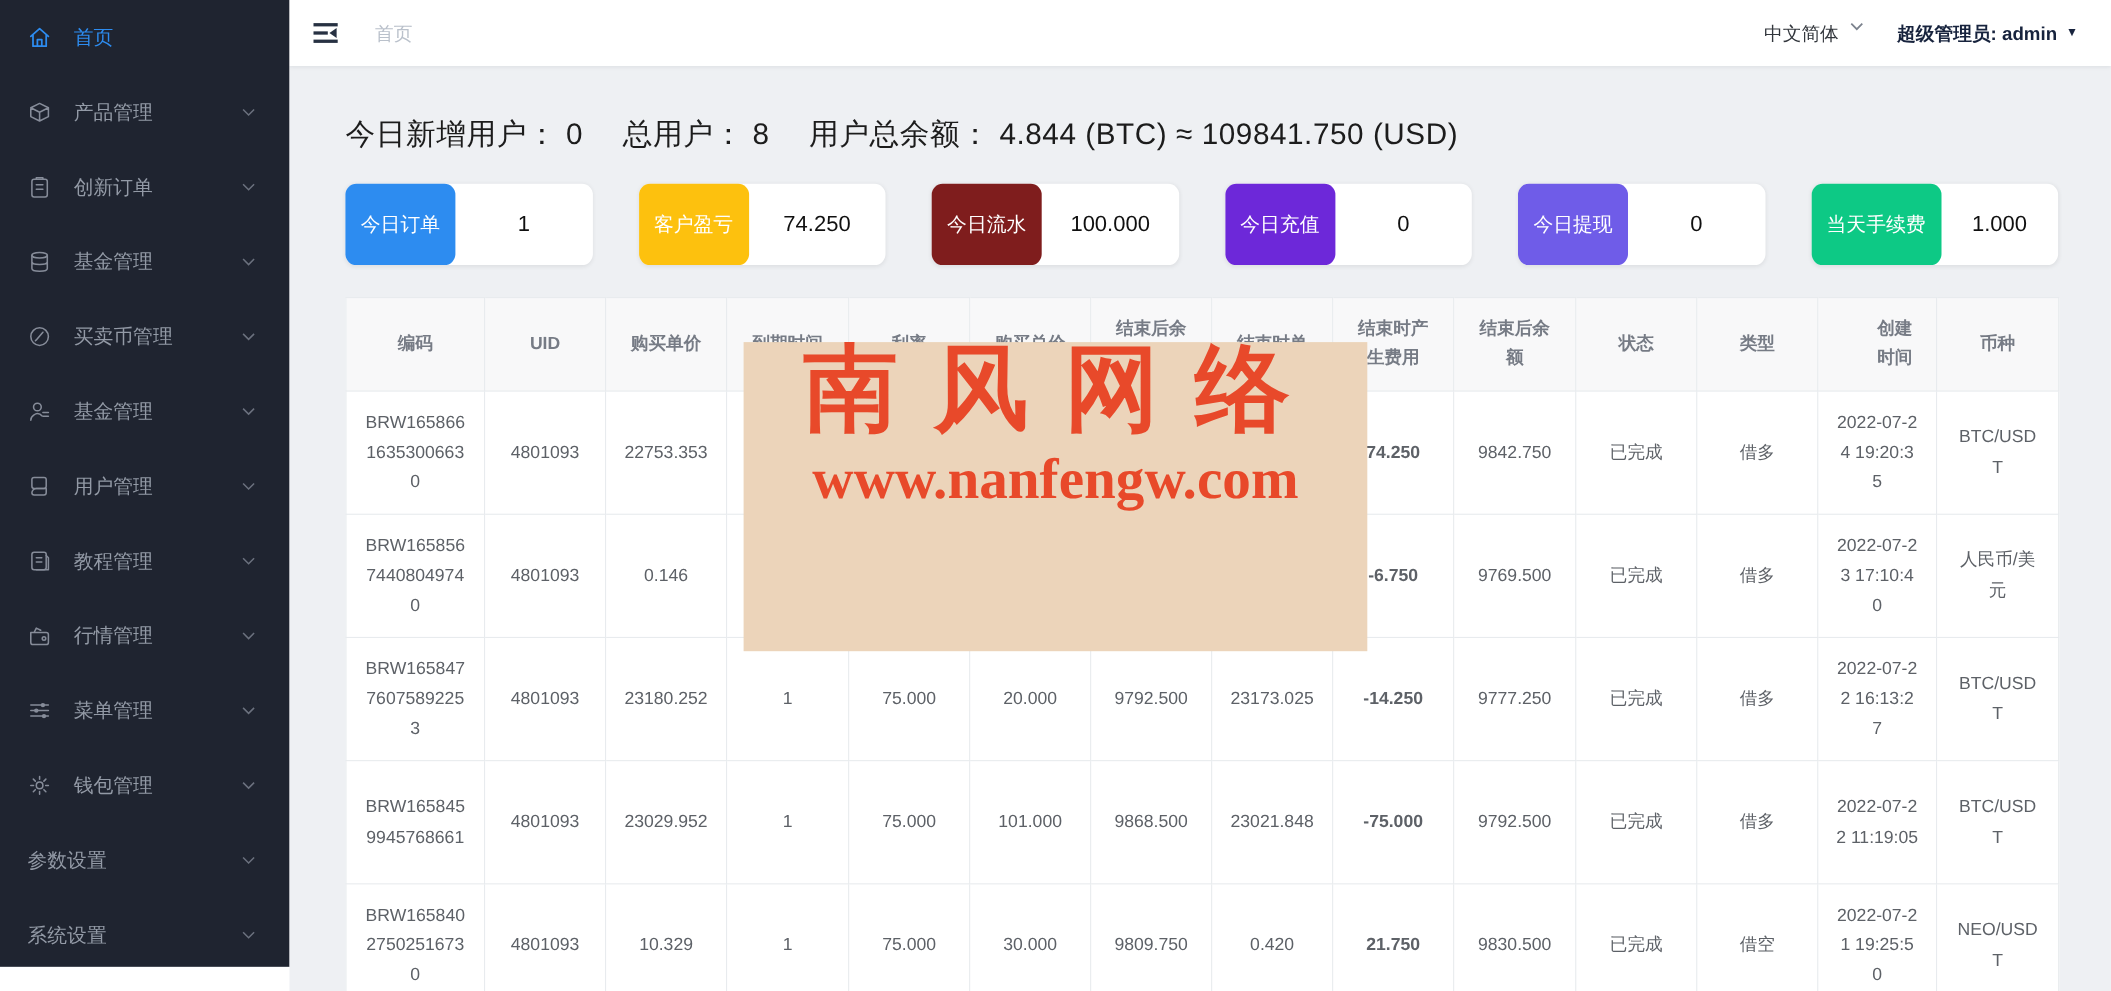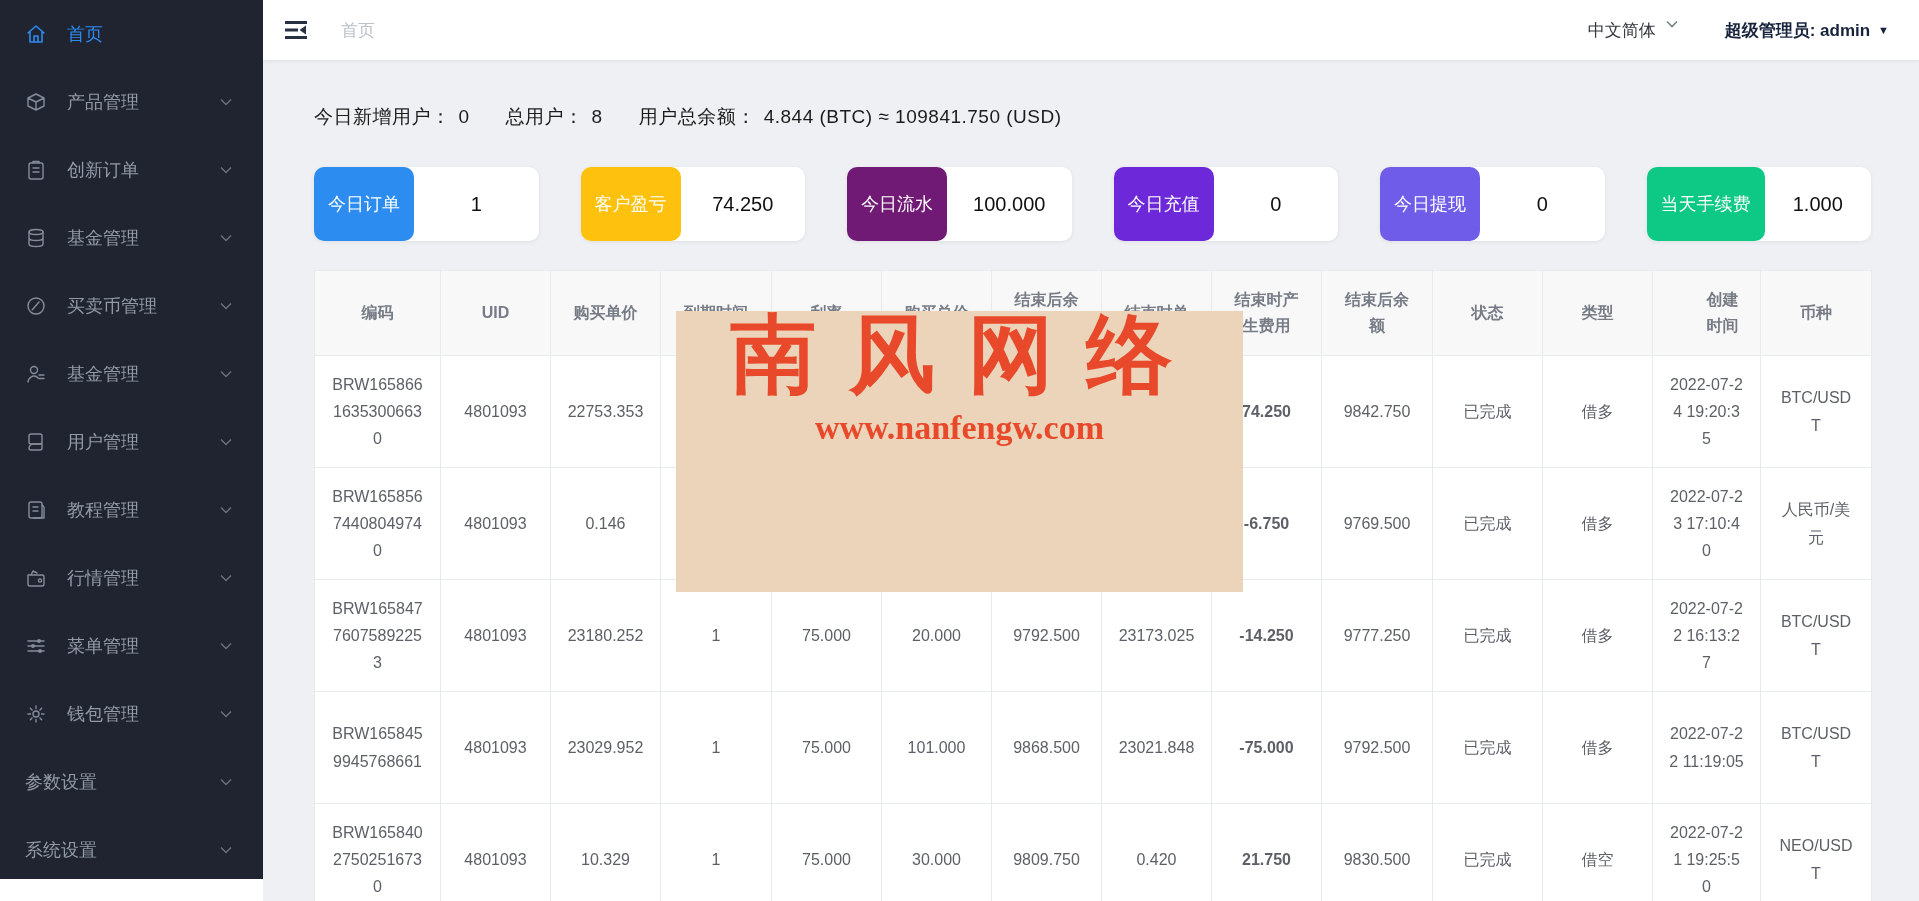--- a/index.html
+++ b/index.html
@@ -16,25 +16,25 @@
   .s-label{white-space:nowrap;}
   .s-chev{margin-left:auto;display:inline-flex;}
   
   .topbar{position:absolute;left:263px;top:0;width:1656px;height:60px;background:#fff;z-index:15;
     box-shadow:0 1px 4px rgba(0,21,41,.08);display:flex;align-items:center;padding:0 30px 0 20px;box-sizing:border-box;}
   .collapse-btn{width:26px;height:26px;display:inline-flex;align-items:center;justify-content:center;cursor:pointer;}
   .breadcrumb{margin-left:32px;font-size:17px;color:#bac1cb;}
   .topbar-right{margin-left:auto;display:flex;align-items:center;}
   .lang-select{display:flex;font-size:17px;color:#33373d;cursor:pointer;}
   .lang-select .lchev{margin-left:9px;display:inline-flex;}
-  .user-menu{display:flex;align-items:center;margin-left:46px;cursor:pointer;font-size:17px;font-weight:bold;color:#17233d;}
+  .user-menu{display:flex;align-items:center;margin-left:30px;cursor:pointer;font-size:17px;font-weight:bold;color:#17233d;}
   .user-menu .caret{margin-left:8px;font-size:11px;color:#17233d;}
   
   .main{position:absolute;left:263px;top:60px;width:1656px;height:841px;background:#eef0f3;overflow:hidden;}
-  .stats{position:absolute;left:51px;top:44px;font-size:19px;color:#1c1c1c;font-weight:500;letter-spacing:0.5px;}
+  .stats{position:absolute;left:51px;top:44px;font-size:27px;color:#1c1c1c;font-weight:500;letter-spacing:0.5px;}
   .stats .stat-group{margin-right:36px;}
   .stats .stat-value{margin-left:8px;}
   
   .cards{position:absolute;left:51px;top:107px;width:1557px;display:flex;gap:42px;}
   .stat-card{flex:1 1 0;height:74px;background:#fff;border-radius:10px;display:flex;box-shadow:0 1px 4px rgba(0,0,0,.07);}
   .card-label{border-radius:10px;color:#fff;font-size:18px;display:flex;align-items:center;justify-content:center;padding:0 14px;white-space:nowrap;}
   .card-value{flex:1;display:flex;align-items:center;justify-content:center;font-size:20px;color:#101010;}
   
   .table-wrap{position:absolute;left:51px;top:210px;width:1557px;}
   table.grid{border-collapse:collapse;table-layout:fixed;width:1557px;background:#fff;}
@@ -42,21 +42,21 @@
     border:1px solid #e8ebee;padding:0 16px;text-align:center;word-break:break-all;line-height:1.6;box-sizing:border-box;}
   table.grid td{height:112px;background:#fff;color:#5d6167;font-size:16px;border:1px solid #e8ebee;
     padding:0 16px;text-align:center;vertical-align:middle;word-break:break-all;line-height:1.7;box-sizing:border-box;}
   td.fee-red{color:#e60000;font-weight:bold;}
   td.fee-green{color:#009100;font-weight:bold;}
   
   .watermark{position:absolute;left:413px;top:251px;width:567px;height:281px;background:#ecd4ba;z-index:10;
     text-align:center;color:#e8492a;overflow:hidden;}
   .wm1{margin-top:24px;font-size:44px;font-weight:600;letter-spacing:4px;line-height:1;}
   .wm2{margin-top:0;font-size:86px;font-weight:800;letter-spacing:0.38em;text-indent:0.19em;line-height:1;}
-  .wm3{margin-top:14px;font-family:"Liberation Serif","DejaVu Serif",serif;font-weight:bold;font-size:34px;line-height:1;}
+  .wm3{margin-top:14px;font-family:"Liberation Serif","DejaVu Serif",serif;font-weight:bold;font-size:52px;line-height:1;}
   
   .bottom-strip{position:absolute;left:0;top:879px;width:263px;height:22px;background:#fff;z-index:25;}
   svg{display:block;}
 </style>
 </head>
 <body>
 
 <aside class="sidebar">
   <nav id="sidebar-nav">
       <div class="side-item active">
@@ -261,21 +261,21 @@
   <div class="cards" id="stat-cards">
       <div class="stat-card">
         <span class="card-label" style="background:#2d8cf0">今日订单</span>
                    <span class="card-value">1</span>
       </div>
       <div class="stat-card">
         <span class="card-label" style="background:#fdc10e">客户盈亏</span>
                    <span class="card-value">74.250</span>
       </div>
       <div class="stat-card">
-        <span class="card-label" style="background:#701a75">今日流水</span>
+        <span class="card-label" style="background:#7f1d1d">今日流水</span>
                    <span class="card-value">100.000</span>
       </div>
       <div class="stat-card">
         <span class="card-label" style="background:#6d28d9">今日充值</span>
                    <span class="card-value">0</span>
       </div>
       <div class="stat-card">
         <span class="card-label" style="background:#6f5ce8">今日提现</span>
                    <span class="card-value">0</span>
       </div>

